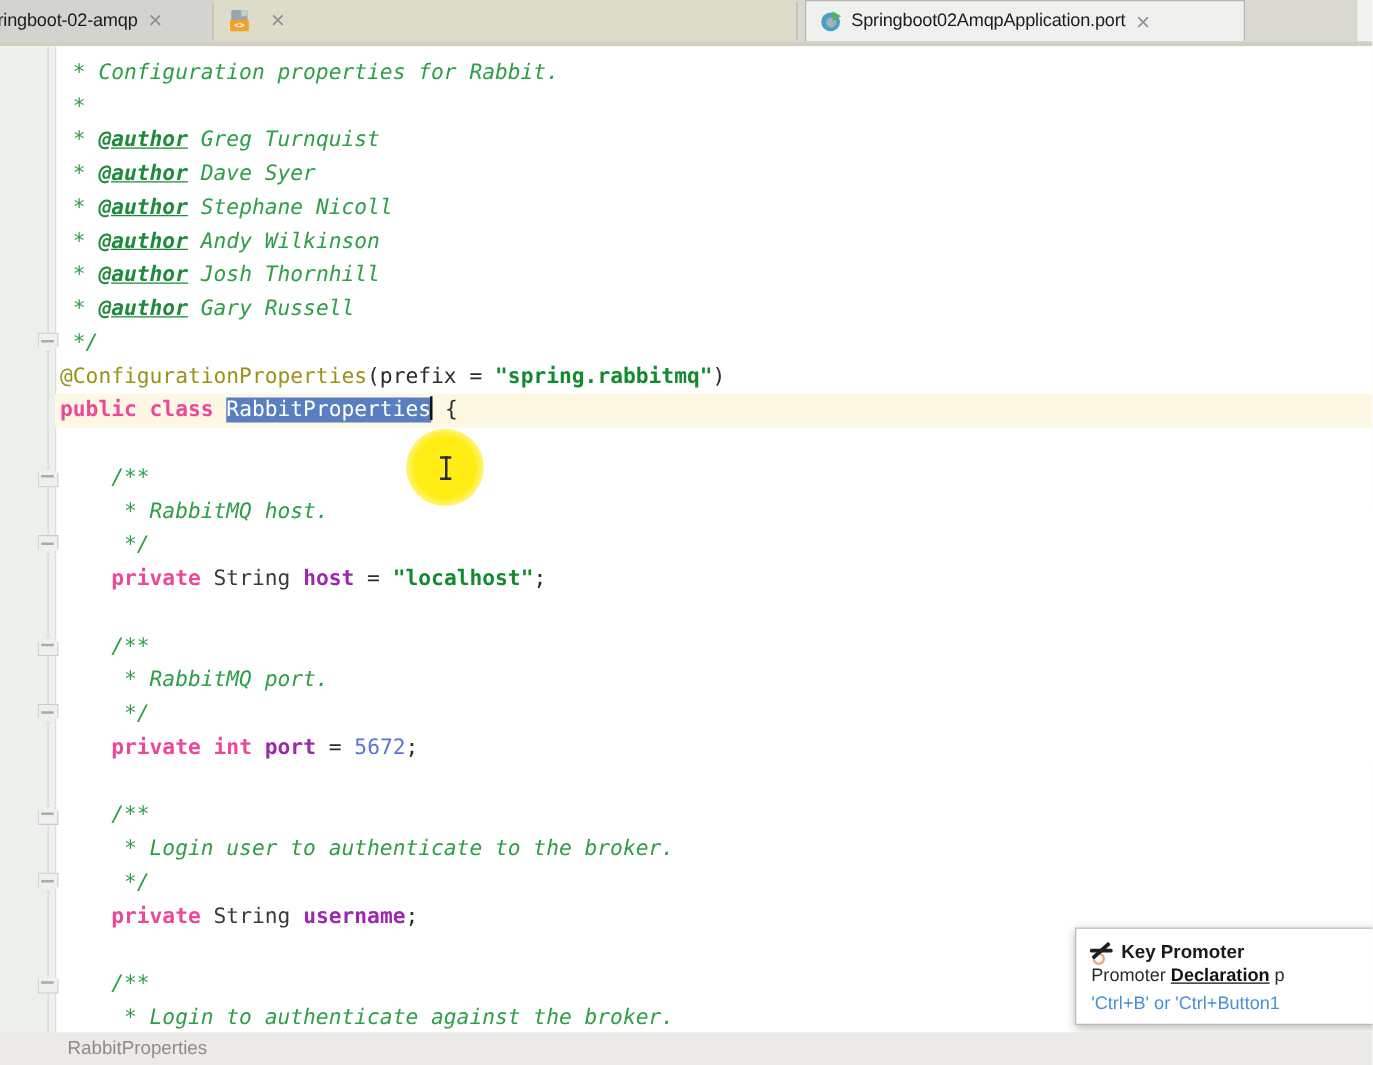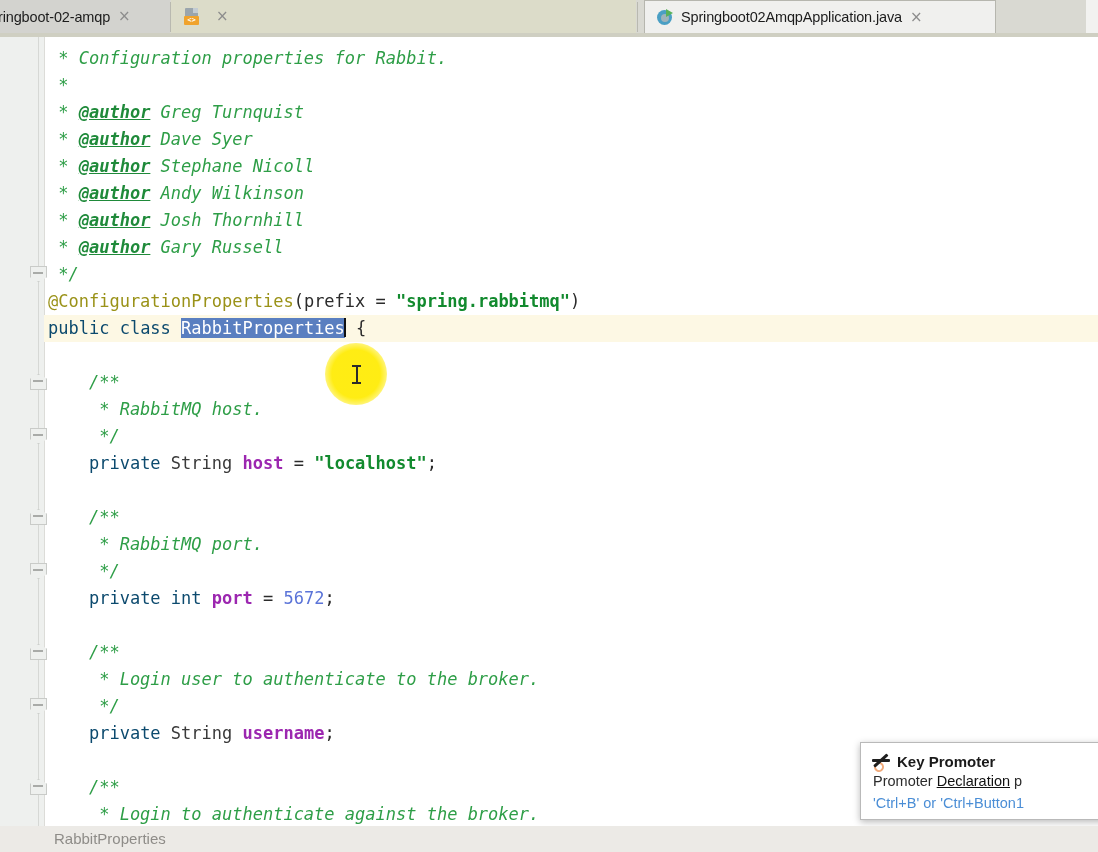--- a/index.html
+++ b/index.html
@@ -106,21 +106,21 @@
   }
   .ln{position:absolute;left:0;height:27px;white-space:pre;padding-left:4px;}
 
   .cur-line-hl{
     position:absolute;left:0;width:1054px;height:27px;background:#fdf8e4;
   }
 
   
   .c-comment{color:#2e9e47;font-style:italic;}
   .c-tag{color:#1f8a3a;font-style:italic;font-weight:bold;text-decoration:underline;}
-  .c-kw{color:#0c4a6e;font-weight:normal;}
+  .c-kw{color:#ec4899;font-weight:bold;}
   .c-anno{color:#9a9218;}
   .c-plain{color:#2b2b2b;}
   .c-field{color:#9c27b0;font-weight:bold;}
   .c-str{color:#128a2e;font-weight:bold;}
   .c-num{color:#5b74d8;text-align:right;}
   .c-type{color:#3a3a3a;}
   .c-sel{background:#5a7fc0;color:#ffffff;}
   .caret{
     display:inline-block;width:2px;height:19px;background:#111;vertical-align:-3px;
     margin-left:-1px;
@@ -158,21 +158,21 @@
     border-radius:1px;
   }
   .kp-x span:first-child{transform:rotate(42deg);}
   .kp-x span:last-child{transform:rotate(-42deg);}
   .kp-x .dot{
     position:absolute;left:1px;top:9px;width:6px;height:6px;border-radius:50%;
     background:none;border:2px solid #f0a878;transform:none;
   }
   .kp-title{font-size:15px;font-weight:bold;color:#1a1a1a;white-space:nowrap;}
   .kp-row2{font-size:14.5px;color:#2b2b2b;margin-top:2px;white-space:nowrap;}
-  .kp-row2 b{font-weight:normal;text-decoration:underline;color:#111;}
+  .kp-row2 b{font-weight:bold;text-decoration:underline;color:#111;}
   .kp-row3{font-size:14.5px;color:#4b8ed6;margin-top:6px;white-space:nowrap;}
 
   
   .statusbar{
     position:absolute;left:0;top:826px;width:1098px;height:26px;background:#eceae6;
   }
   .status-left-gap{position:absolute;left:0;top:0;width:44px;height:26px;background:#eceae6;}
   .breadcrumb{
     position:absolute;left:54px;top:4px;font-size:15px;color:#8e8c88;
     white-space:nowrap;
@@ -203,21 +203,21 @@
       <span class="tab-close">×</span>
     </div>
     <div class="tab-sep" style="left:637px;"></div>
 
     <div class="tab tab-active" style="left:644px;width:352px;padding-left:12px;">
       <span class="tab-icon ico-spring">
         <span class="circ"></span>
           <span class="inner"></span>
           <span class="play"></span>
       </span>
-      <span class="tab-label">Springboot02AmqpApplication.java</span>
+      <span class="tab-label">Springboot02AmqpApplication.port</span>
       <span class="tab-close">×</span>
     </div>
   </div>
   <div class="tabbar-underline"></div>
 
   <div class="editor">
     <div class="editor-left-strip"></div>
     <div class="gutter"></div>
     <div class="fold-rail"></div>
     <div class="gutter-line"></div>

